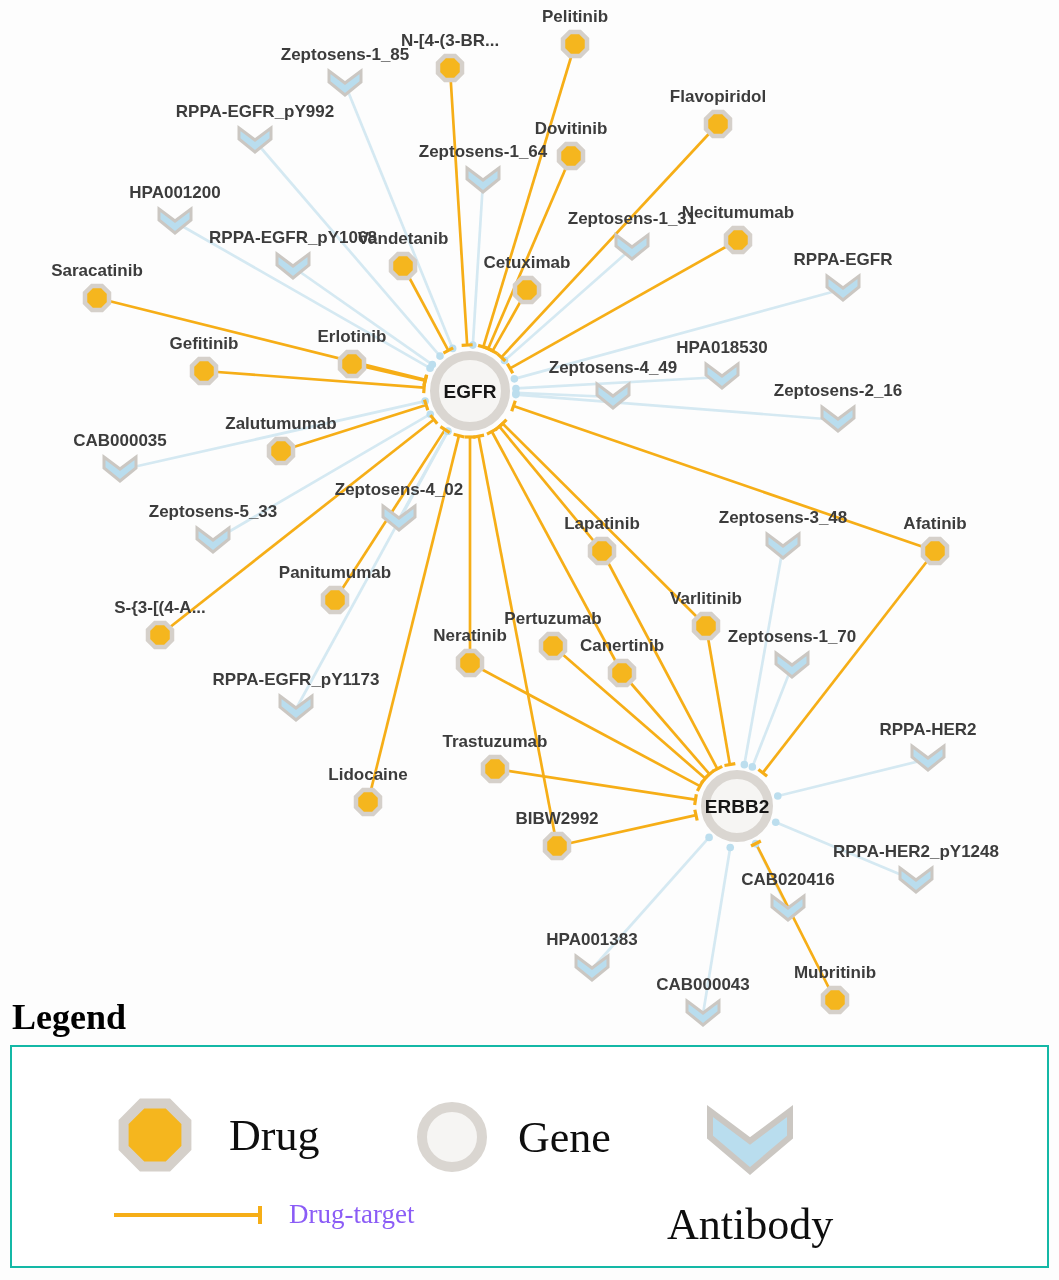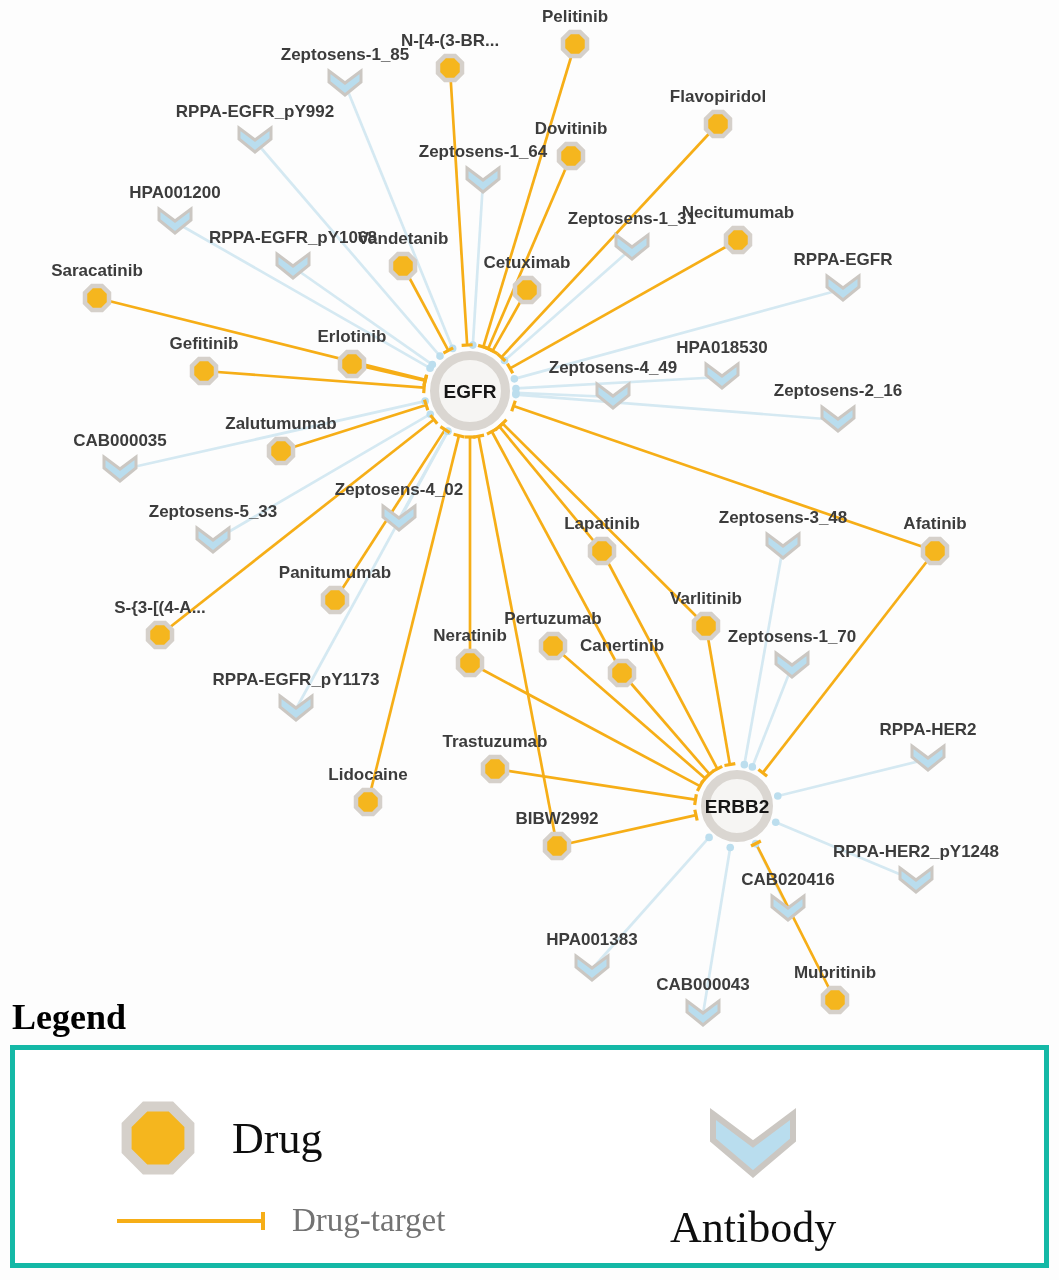--- a/index.html
+++ b/index.html
@@ -22,25 +22,25 @@
   }
 
   .legend-title {
     position:absolute; left:12px; top:996px;
     font-family:Liberation Serif, serif;
     font-weight:700; font-size:36px; color:#000;
   }
   .legend-box {
     position:absolute; left:10px; top:1045px;
     width:1039px; height:223px;
-    border:5px solid #14b8a6; background:#ffffff;
+    border:2px solid #14b8a6; background:#ffffff;
   }
   .li { position:absolute; display:flex; align-items:center; }
   .big   { font-family:"Liberation Serif", serif; font-size:44px; color:#0e0e0e; }
-  .small { font-family:"Liberation Serif", serif; font-size:33px; color:#737373; }
+  .small { font-family:"Liberation Serif", serif; font-size:27px; color:#8b5cf6; }
 
   .oct-fill  { fill:var(--drug-fill,#f5b61e); stroke:var(--drug-stroke,#d5d0ca); }
   .gene-ic   { fill:var(--gene-fill,#f6f5f3); stroke:var(--gene-stroke,#dad6d1); }
   .ab-ic     { fill:var(--antibody-fill,#b9ddee); stroke:var(--antibody-stroke,#cbc7c2); }
   .dt-line   { stroke:var(--drug-edge,#f6ae17); }
   .at-line   { stroke:var(--antibody-edge,#d5e9f2); }
   .at-dot    { fill:var(--antibody-dot,#bcdeee); }
 </style>
 </head>
 <body>
@@ -256,20 +256,26 @@
 
   <div class="legend-box">
 
     <div class="li" style="left:95px; top:40px; gap:26px;">
       <svg width="96" height="96" viewBox="-48 -48 96 96">
         <polygon class="oct-fill" stroke-width="10" points="31.4,13 13,31.4 -13,31.4 -31.4,13 -31.4,-13 -13,-31.4 13,-31.4 31.4,-13"></polygon>
       </svg>
       <span class="big">Drug</span>
     </div>
 
+    <div class="li" style="left:398px; top:48px; gap:24px;">
+      <svg width="84" height="84" viewBox="-42 -42 84 84">
+        <circle class="gene-ic" cx="0" cy="0" r="30" stroke-width="10"></circle>
+      </svg>
+      <span class="big">Gene</span>
+    </div>
 
     <div class="li" style="left:655px; top:52px; gap:20px;flex-direction:column;">
       <svg width="100" height="80" viewBox="-50 -44 100 80">
         <path class="ab-ic" stroke-width="6" d="M-40,-32 L0,-2 L40,-32 L40,-6 L0,28 L-40,-6 Z"></path>
       </svg>
       <span class="big">Antibody</span>
     </div>
 
     <div class="li" style="left:98px; top:152px; gap:14px;">
       <svg width="165" height="26" viewBox="0 0 165 26">

